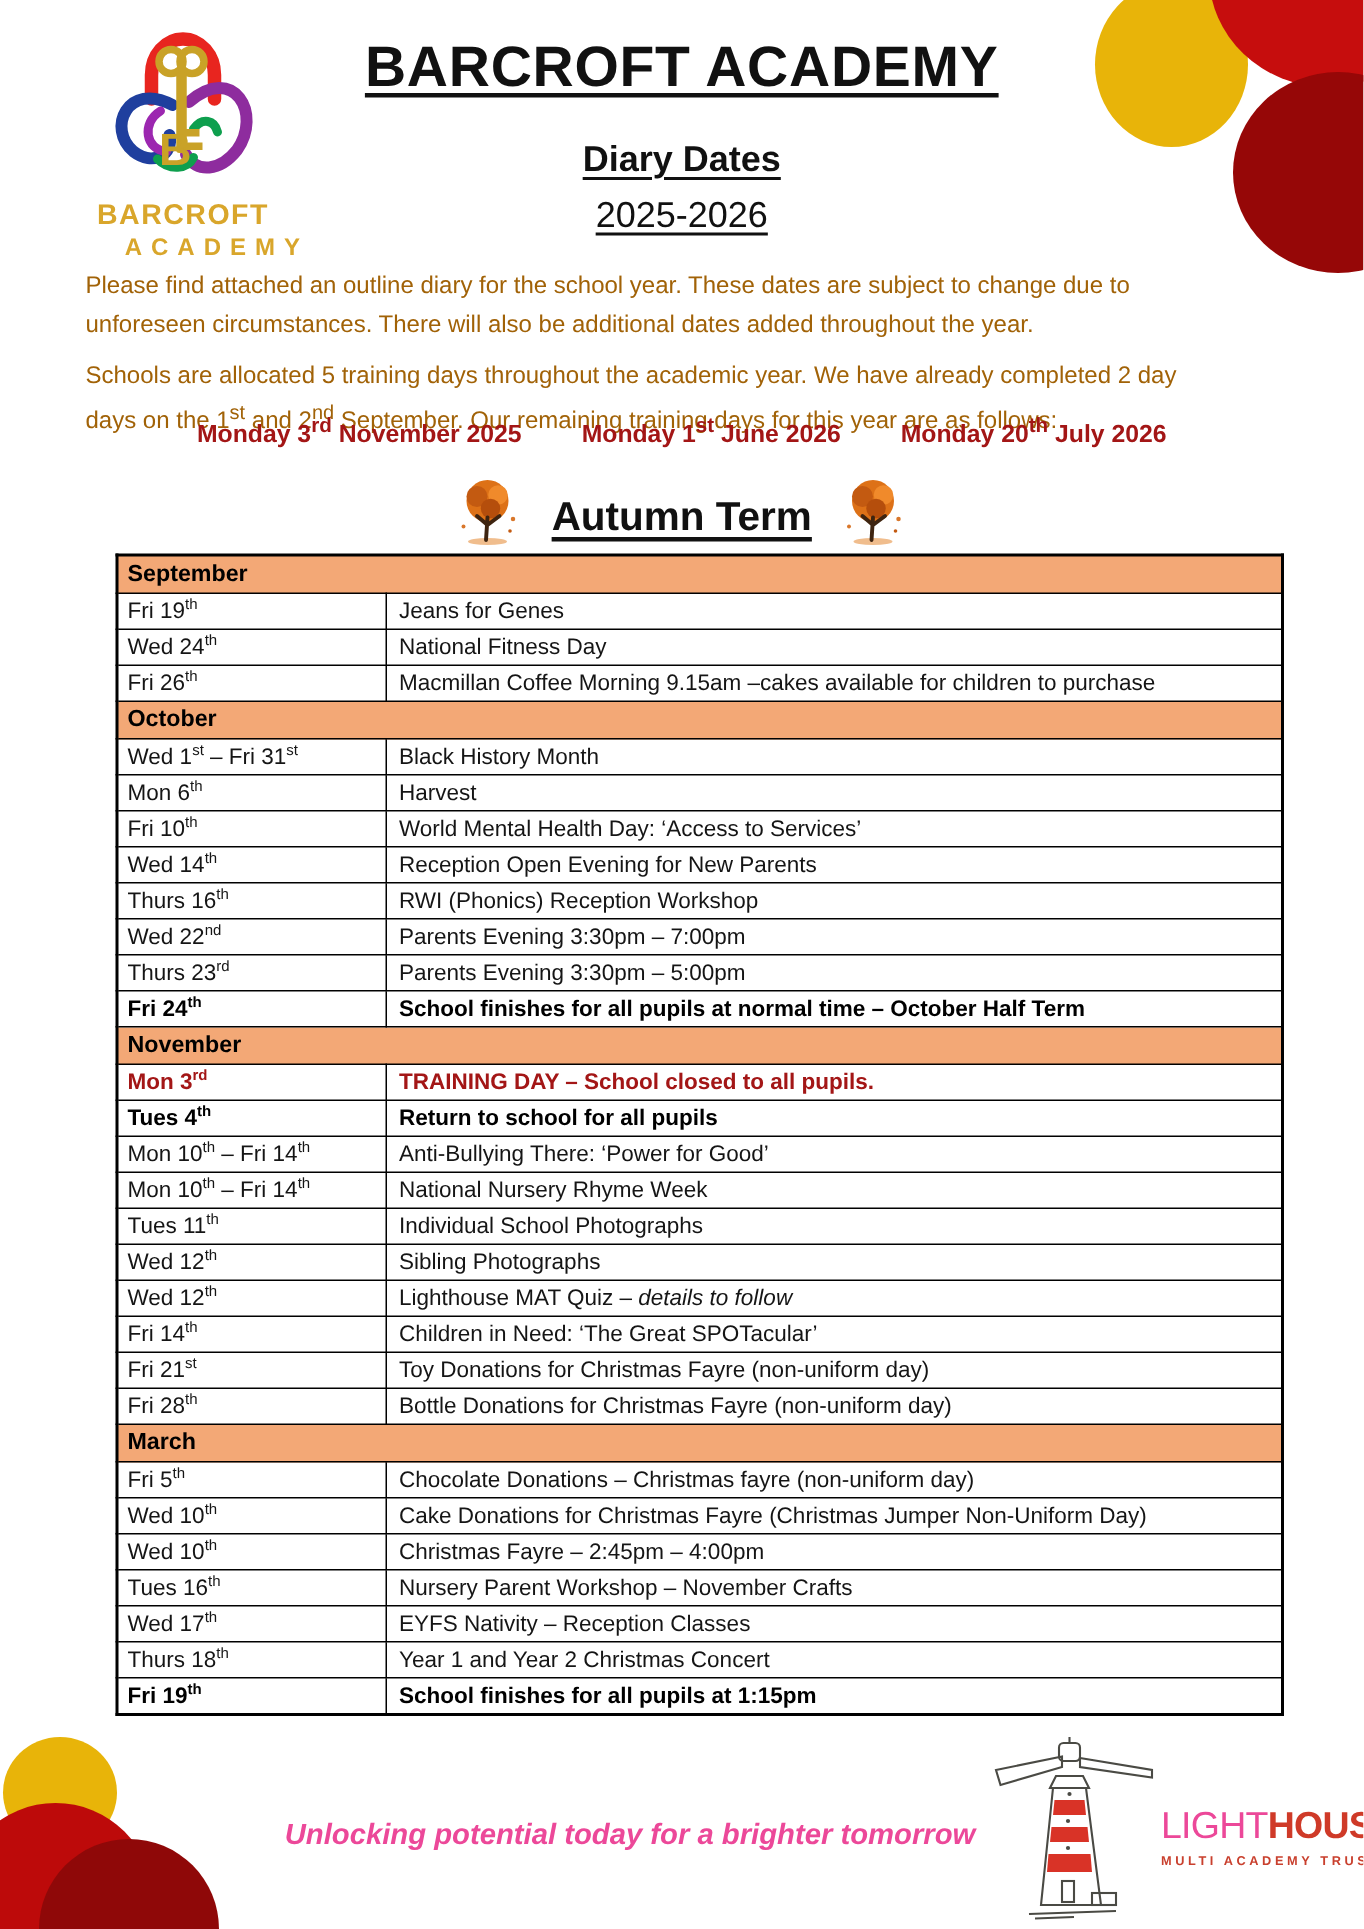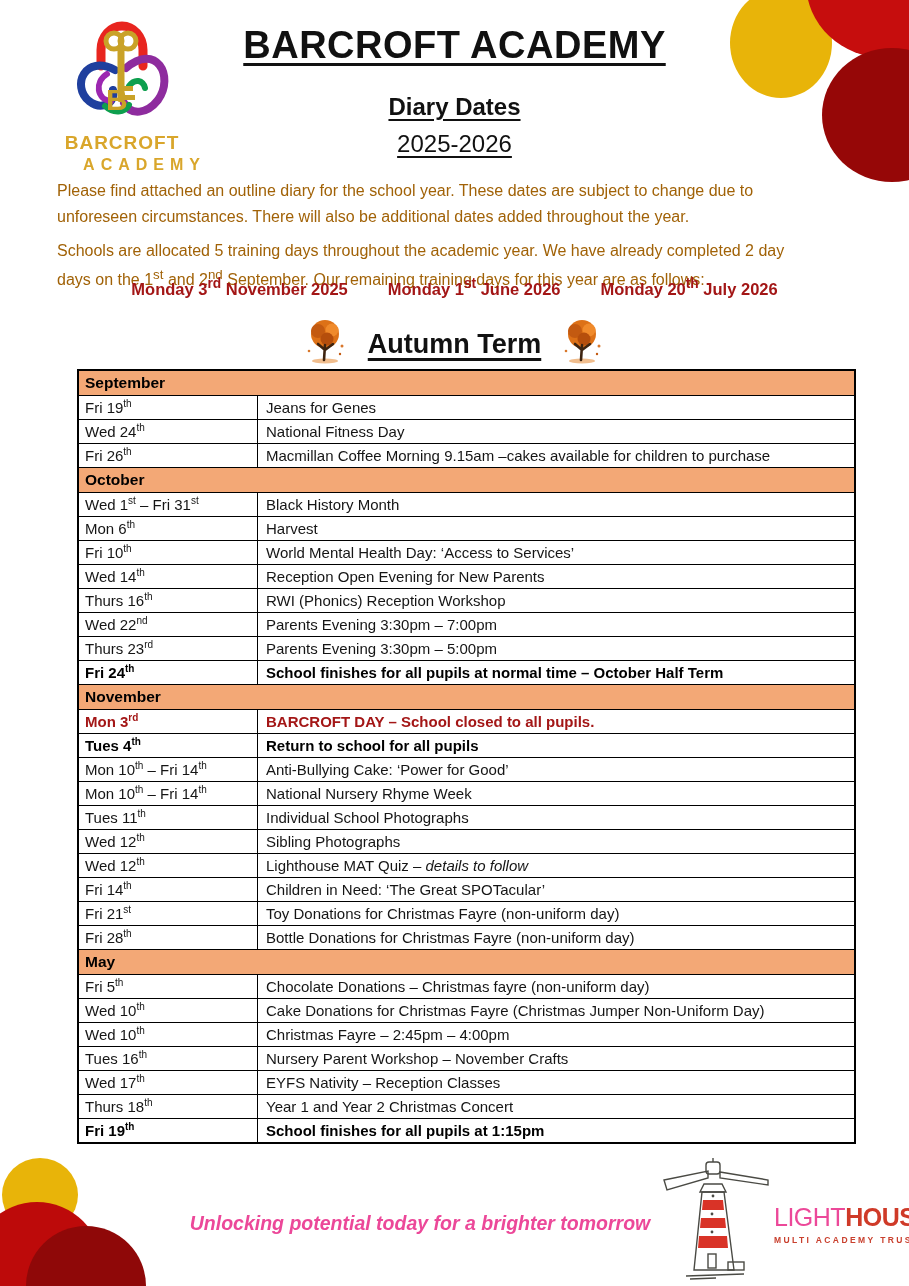--- a/index.html
+++ b/index.html
@@ -182,29 +182,29 @@
         </tr>
         <tr class="bold">
           <td class="date">Fri 24<sup>th</sup></td>
           <td>School finishes for all pupils at normal time – October Half Term</td>
         </tr>
         <tr>
           <td colspan="2" class="month">November</td>
         </tr>
         <tr class="bold red">
           <td class="date">Mon 3<sup>rd</sup></td>
-          <td>BARCROFT DAY – School closed to all pupils.</td>
+          <td>TRAINING DAY – School closed to all pupils.</td>
         </tr>
         <tr class="bold">
           <td class="date">Tues 4<sup>th</sup></td>
           <td>Return to school for all pupils</td>
         </tr>
         <tr>
           <td class="date">Mon 10<sup>th</sup> – Fri 14<sup>th</sup></td>
-          <td>Anti-Bullying Cake: ‘Power for Good’</td>
+          <td>Anti-Bullying There: ‘Power for Good’</td>
         </tr>
         <tr>
           <td class="date">Mon 10<sup>th</sup> – Fri 14<sup>th</sup></td>
           <td>National Nursery Rhyme Week</td>
         </tr>
         <tr>
           <td class="date">Tues 11<sup>th</sup></td>
           <td>Individual School Photographs</td>
         </tr>
         <tr>
@@ -221,21 +221,21 @@
         </tr>
         <tr>
           <td class="date">Fri 21<sup>st</sup></td>
           <td>Toy Donations for Christmas Fayre (non-uniform day)</td>
         </tr>
         <tr>
           <td class="date">Fri 28<sup>th</sup></td>
           <td>Bottle Donations for Christmas Fayre (non-uniform day)</td>
         </tr>
         <tr>
-          <td colspan="2" class="month">May</td>
+          <td colspan="2" class="month">March</td>
         </tr>
         <tr>
           <td class="date">Fri 5<sup>th</sup></td>
           <td>Chocolate Donations – Christmas fayre (non-uniform day)</td>
         </tr>
         <tr>
           <td class="date">Wed 10<sup>th</sup></td>
           <td>Cake Donations for Christmas Fayre (Christmas Jumper Non-Uniform Day)</td>
         </tr>
         <tr>

